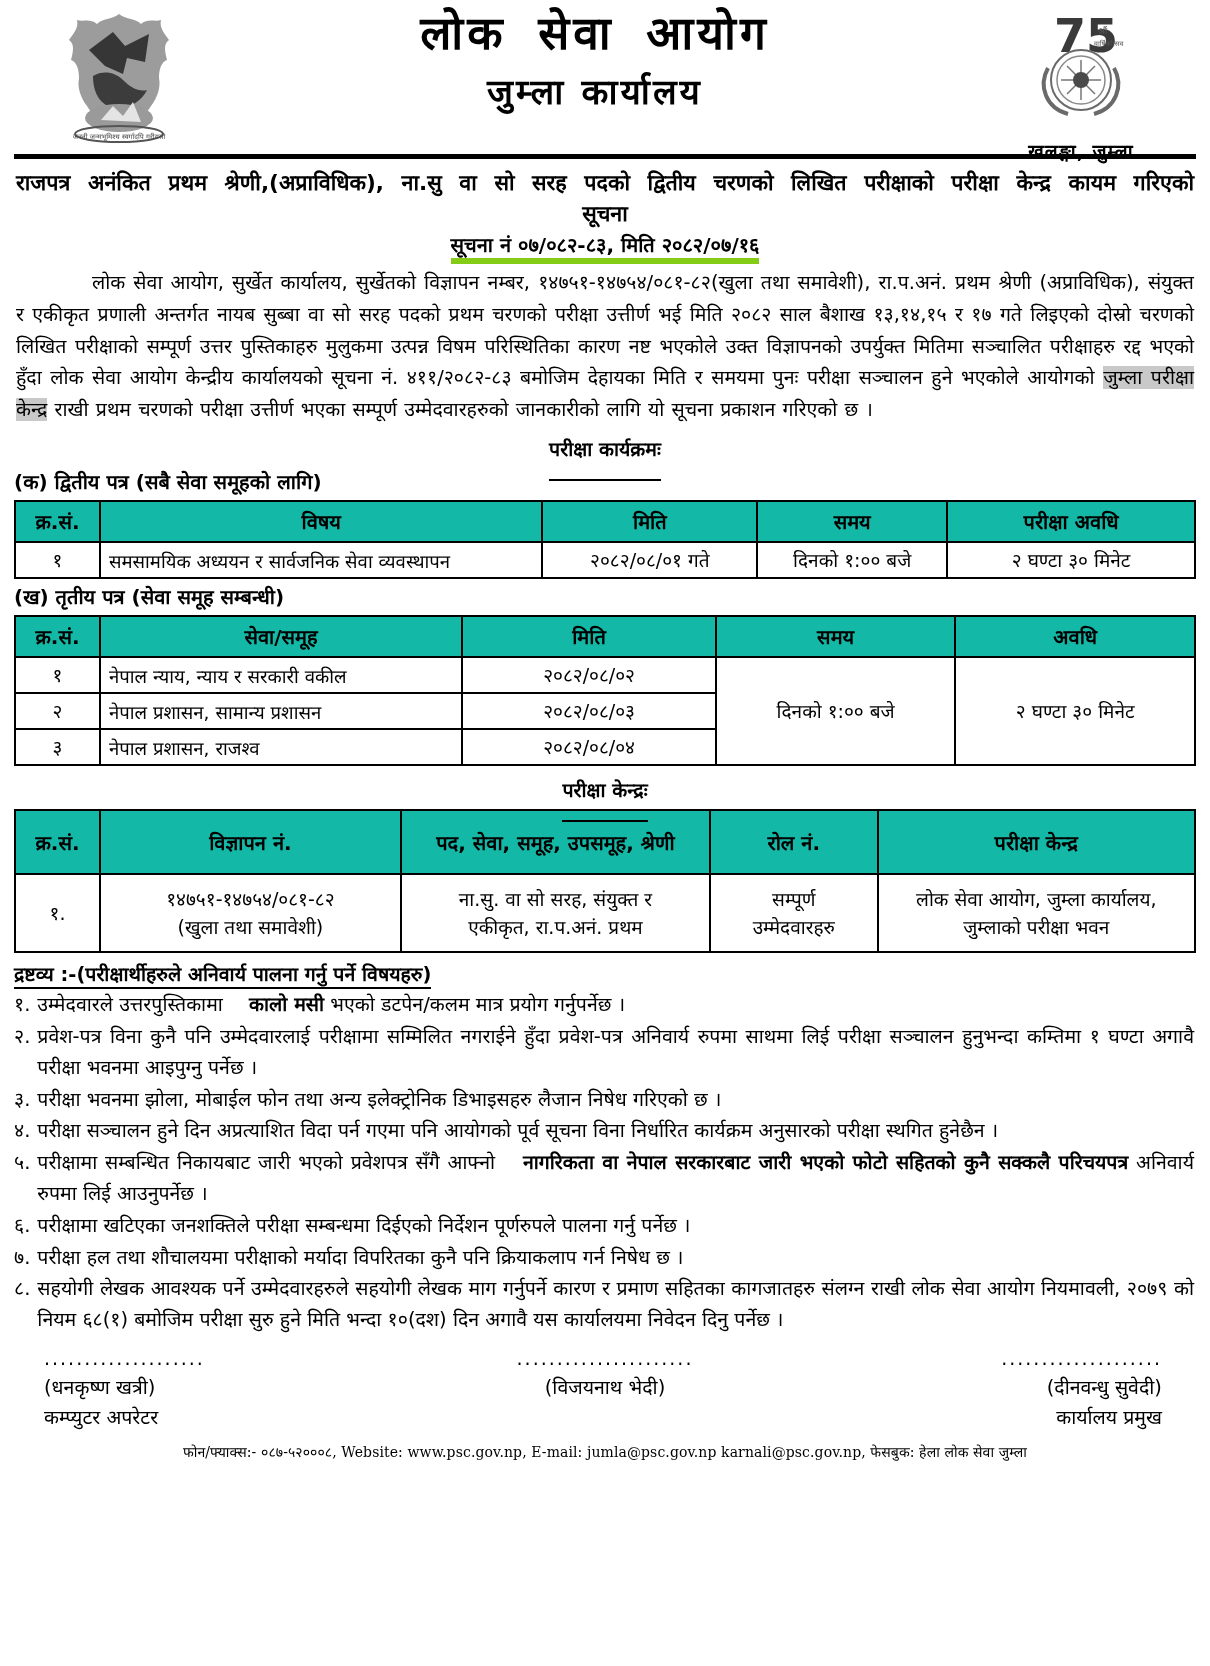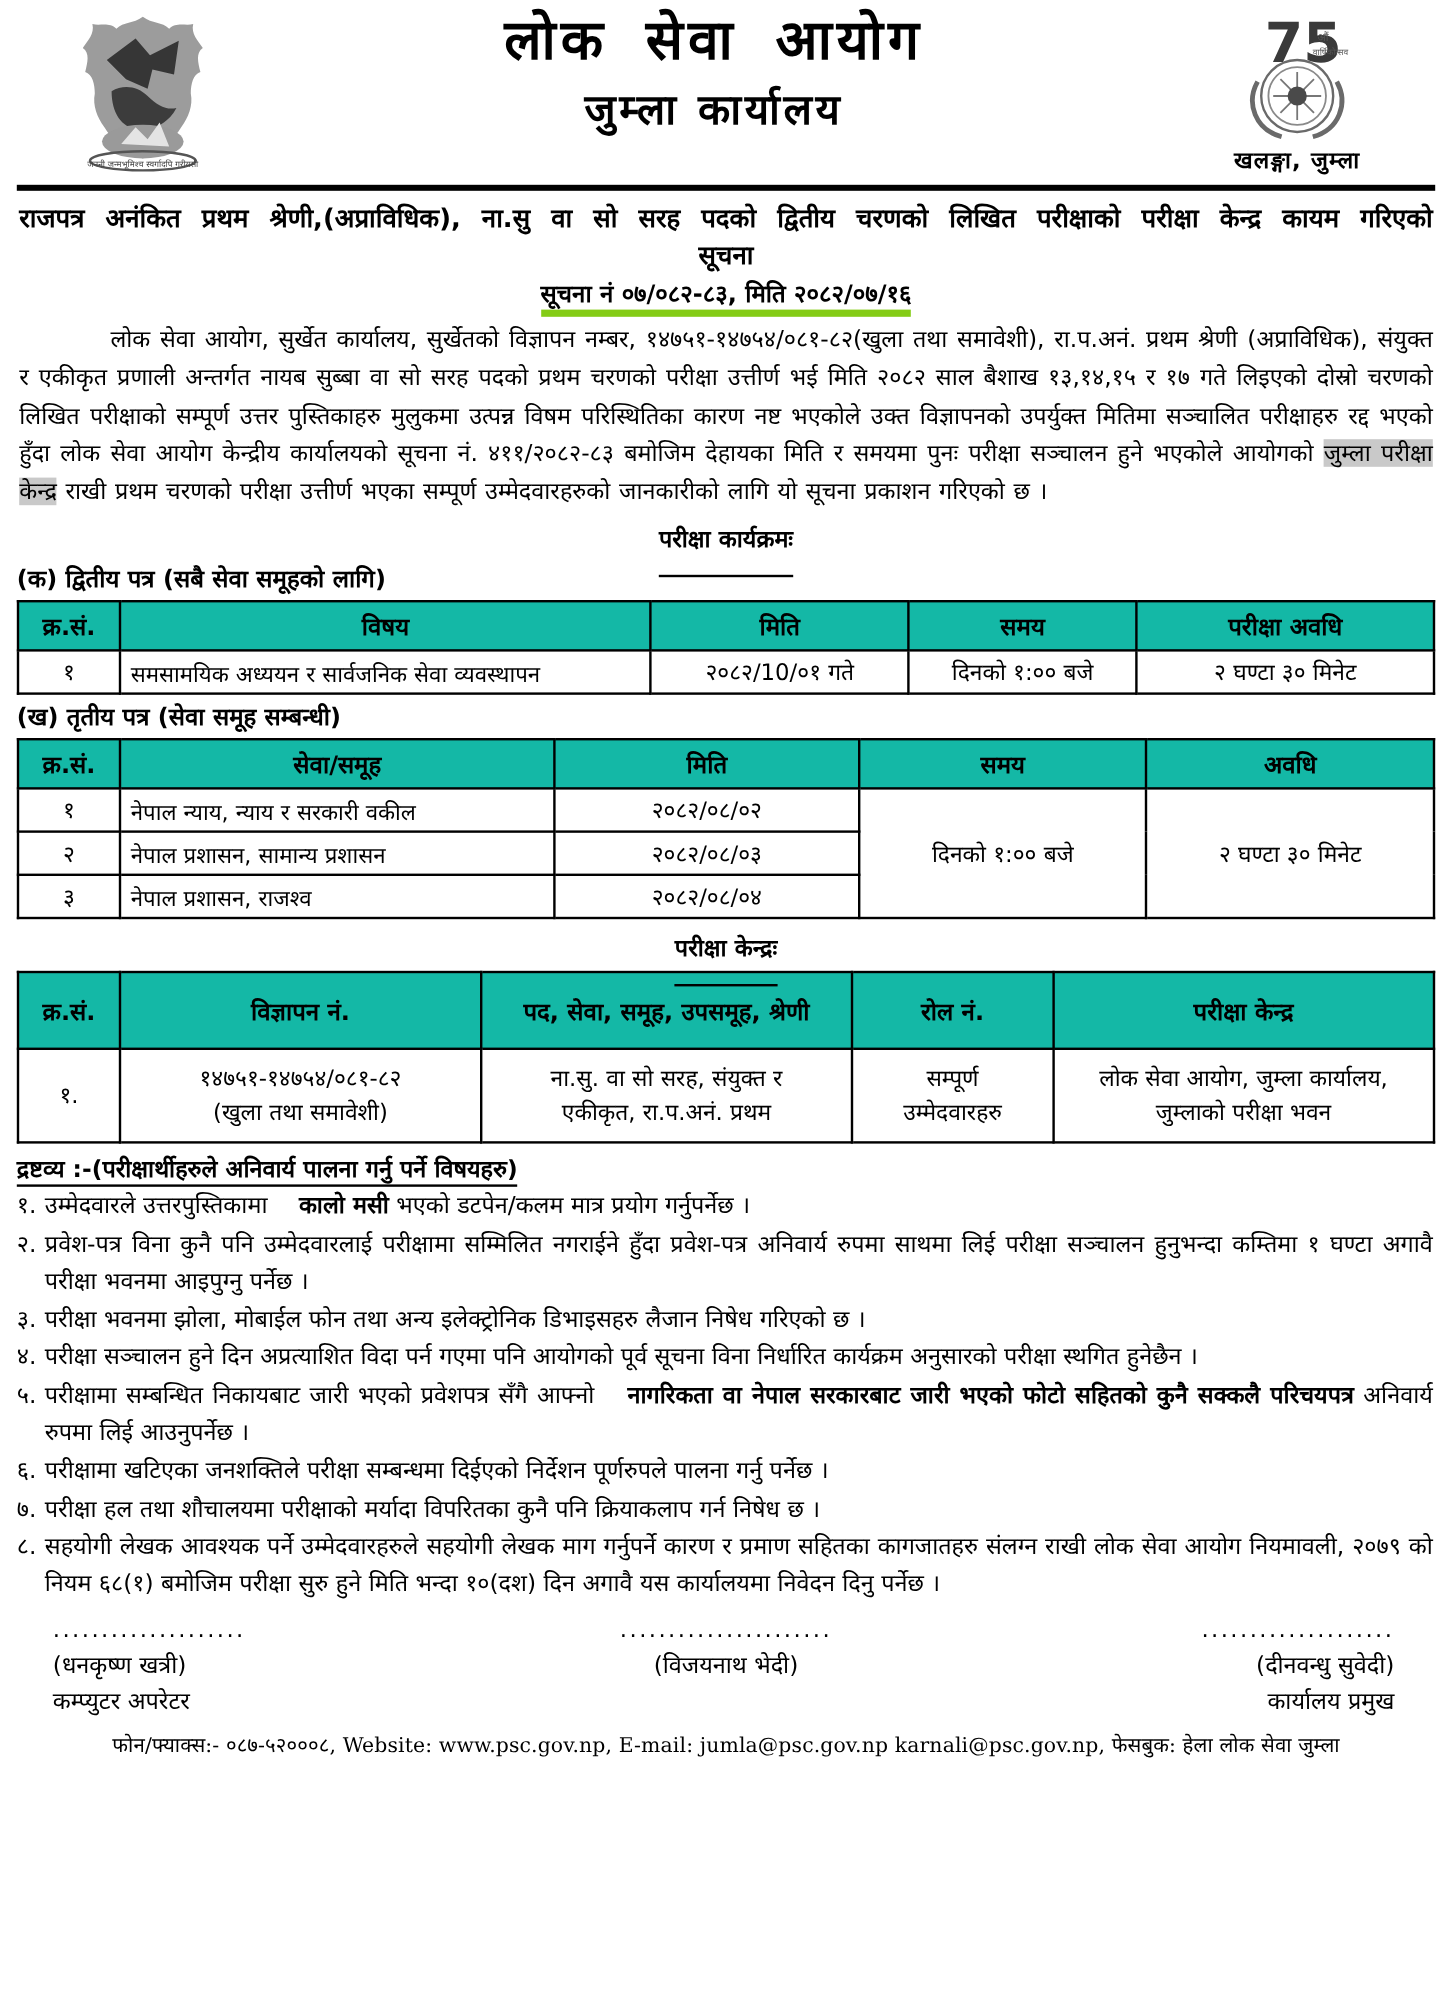--- a/index.html
+++ b/index.html
@@ -47,21 +47,21 @@
     letter-spacing: 3px;
     line-height: 1.3;
     margin-top: 6px;
   }
   .logo75-wrap { width: 230px; text-align: center; padding-top: 2px;}
   .logo75 { width: 122px; height: 112px; display:block; margin: 0 auto; }
   .logo75-cap {
     font-family: "DejaVu Sans", sans-serif;
     font-size: 19px;
     font-weight: bold;
-    margin-top: 0;
+    margin-top: 18px;
     letter-spacing: 1px;
   }
 
   .hrule {
     border: none;
     border-top: 5px solid #000;
     margin: 2px 0 8px 0;
   }
 
   
@@ -192,21 +192,21 @@
   }
   .sign-col { width: 33%; line-height: 1.52; }
   .sign-col.c1 { text-align: left; padding-left: 30px; }
   .sign-col.c2 { text-align: center; }
   .sign-col.c3 { text-align: right; padding-right: 34px; }
   .dots { letter-spacing: 2px; font-size: 19px; }
 
   .footer-contact {
     text-align: center;
     font-family: "DejaVu Serif", serif;
-    font-size: 17px;
+    font-size: 14px;
     margin-top: 10px;
     letter-spacing: 0.1px;
   }
 </style>
 </head>
 <body>
 
 <div class="page">
 
   <div class="header">
@@ -282,21 +282,21 @@
         <th>विषय</th>
         <th>मिति</th>
         <th>समय</th>
         <th>परीक्षा अवधि</th>
       </tr>
     </thead>
     <tbody>
       <tr>
         <td>१</td>
         <td class="left">समसामयिक अध्ययन र सार्वजनिक सेवा व्यवस्थापन</td>
-        <td>२०८२/10/०१ गते</td>
+        <td>२०८२/०८/०१ गते</td>
         <td>दिनको १:०० बजे</td>
         <td>२ घण्टा ३० मिनेट</td>
       </tr>
     </tbody>
   </table>
 
   <div class="sub-cap">(ख) तृतीय पत्र (सेवा समूह सम्बन्धी)</div>
 
   <table class="doc tB">
     <colgroup>

